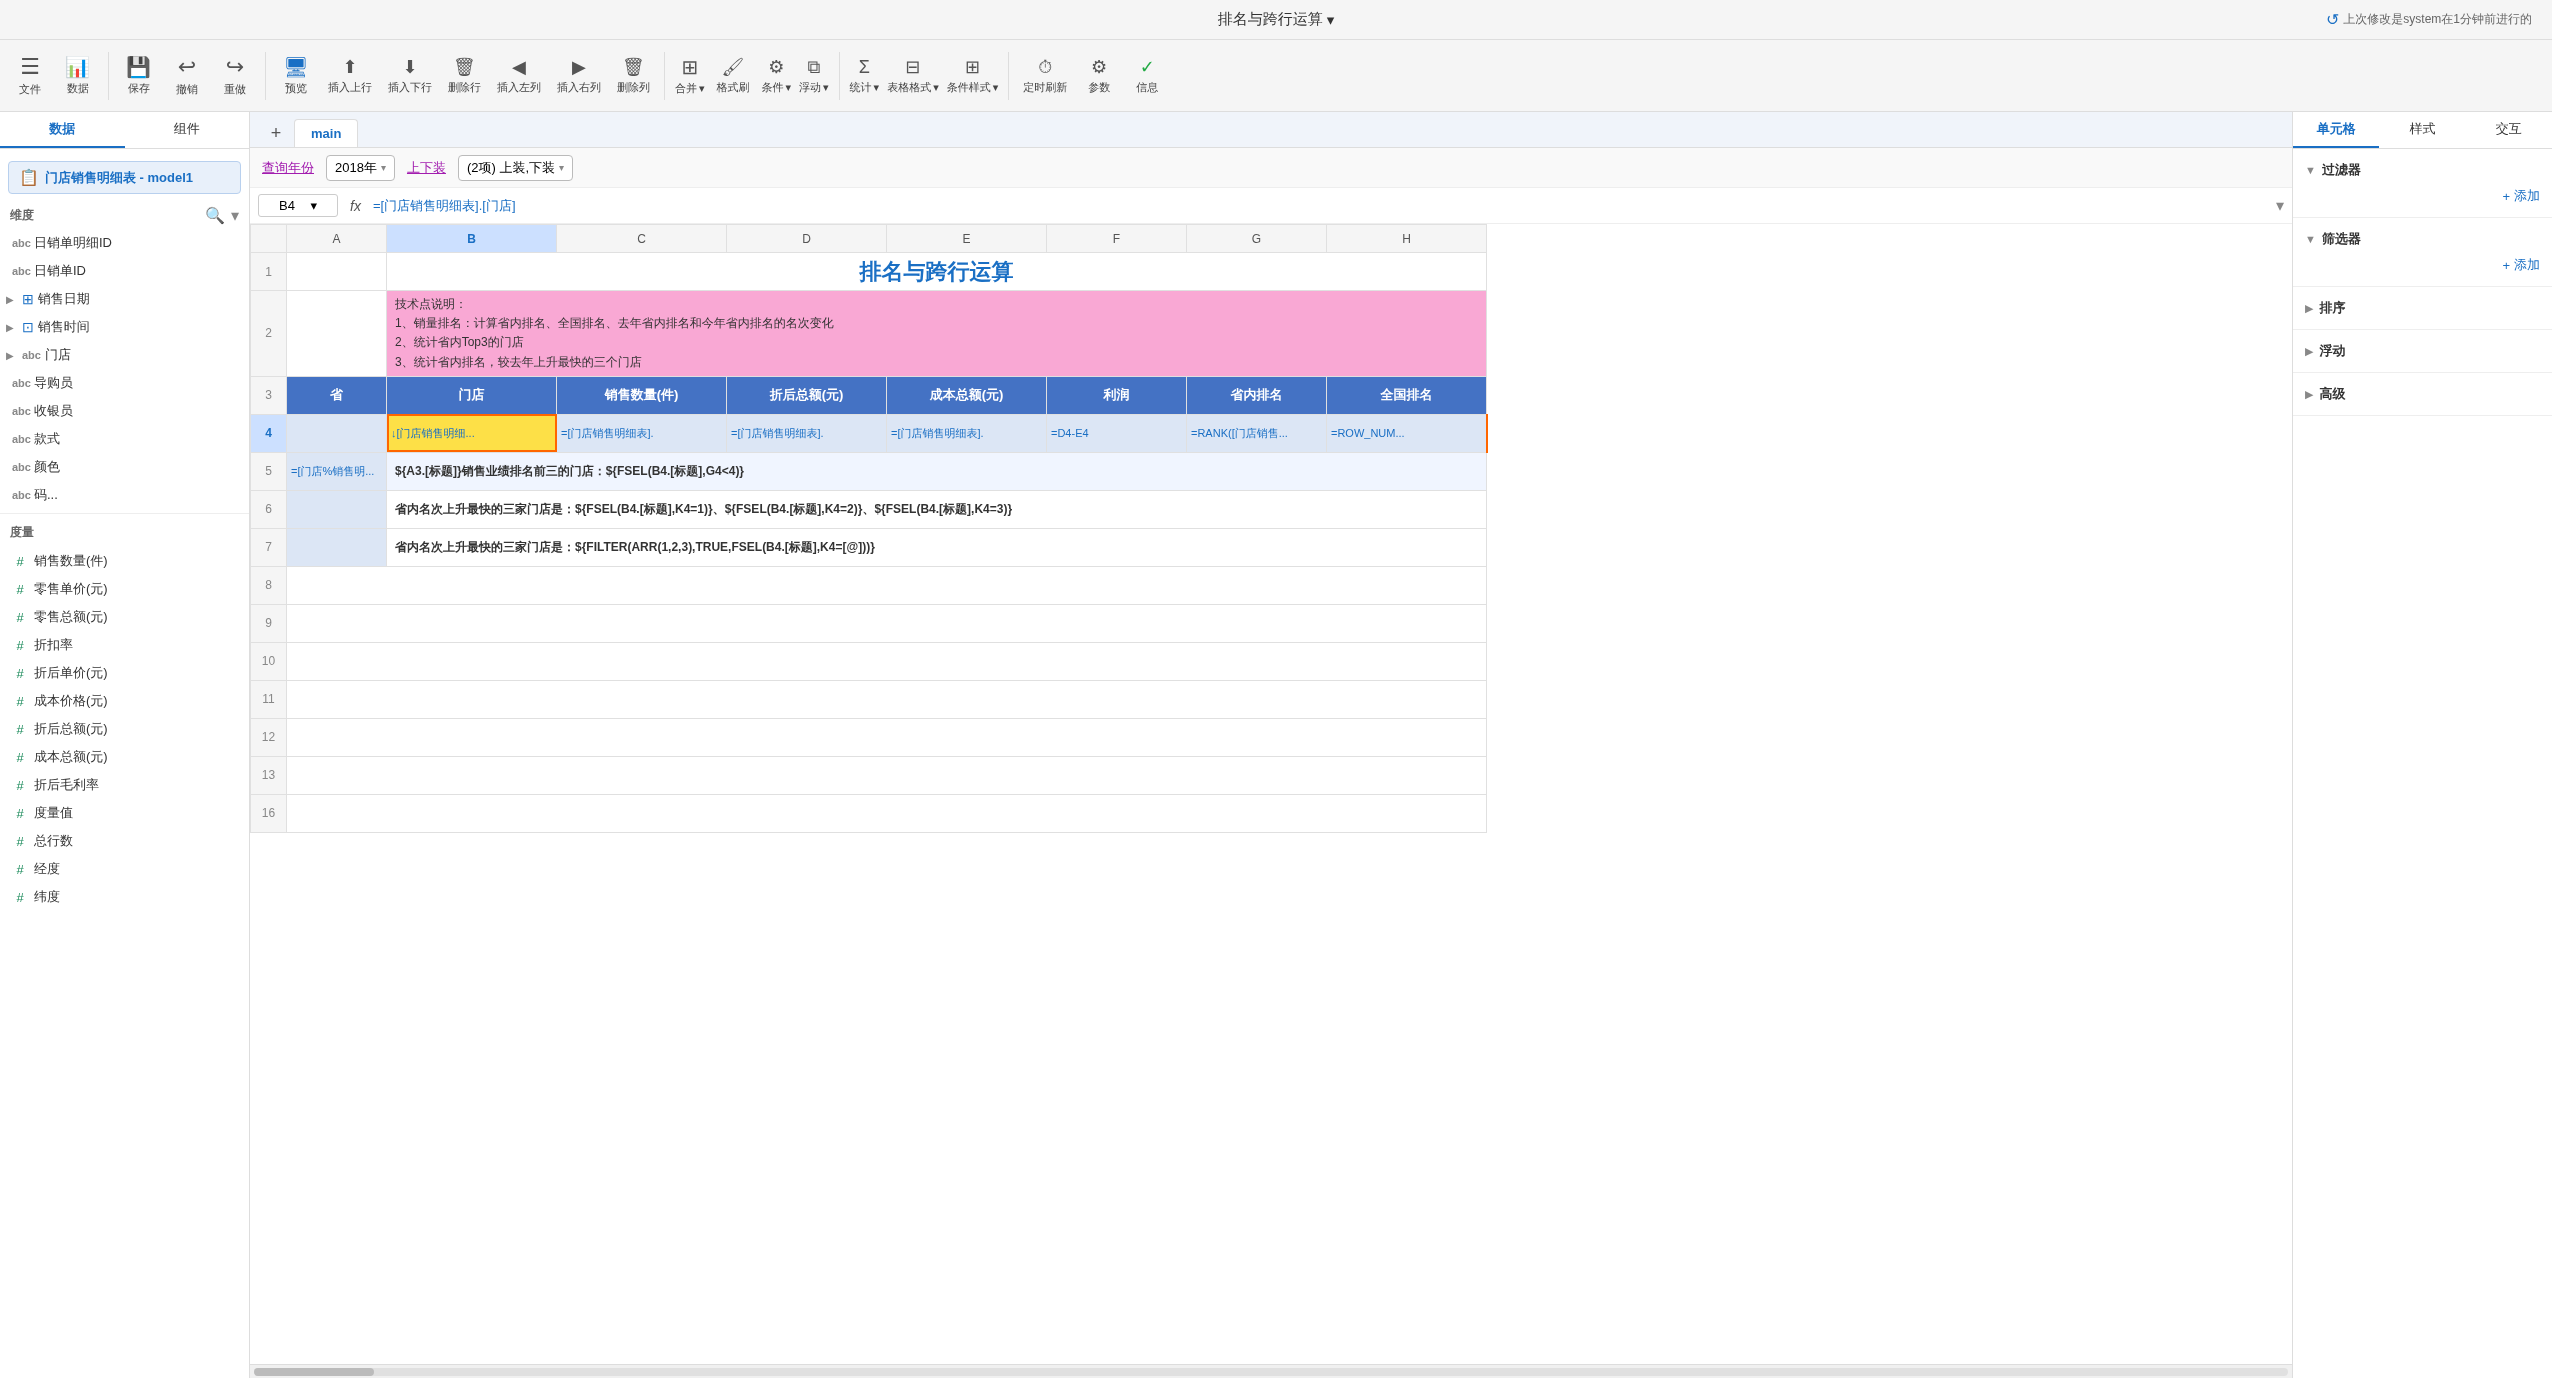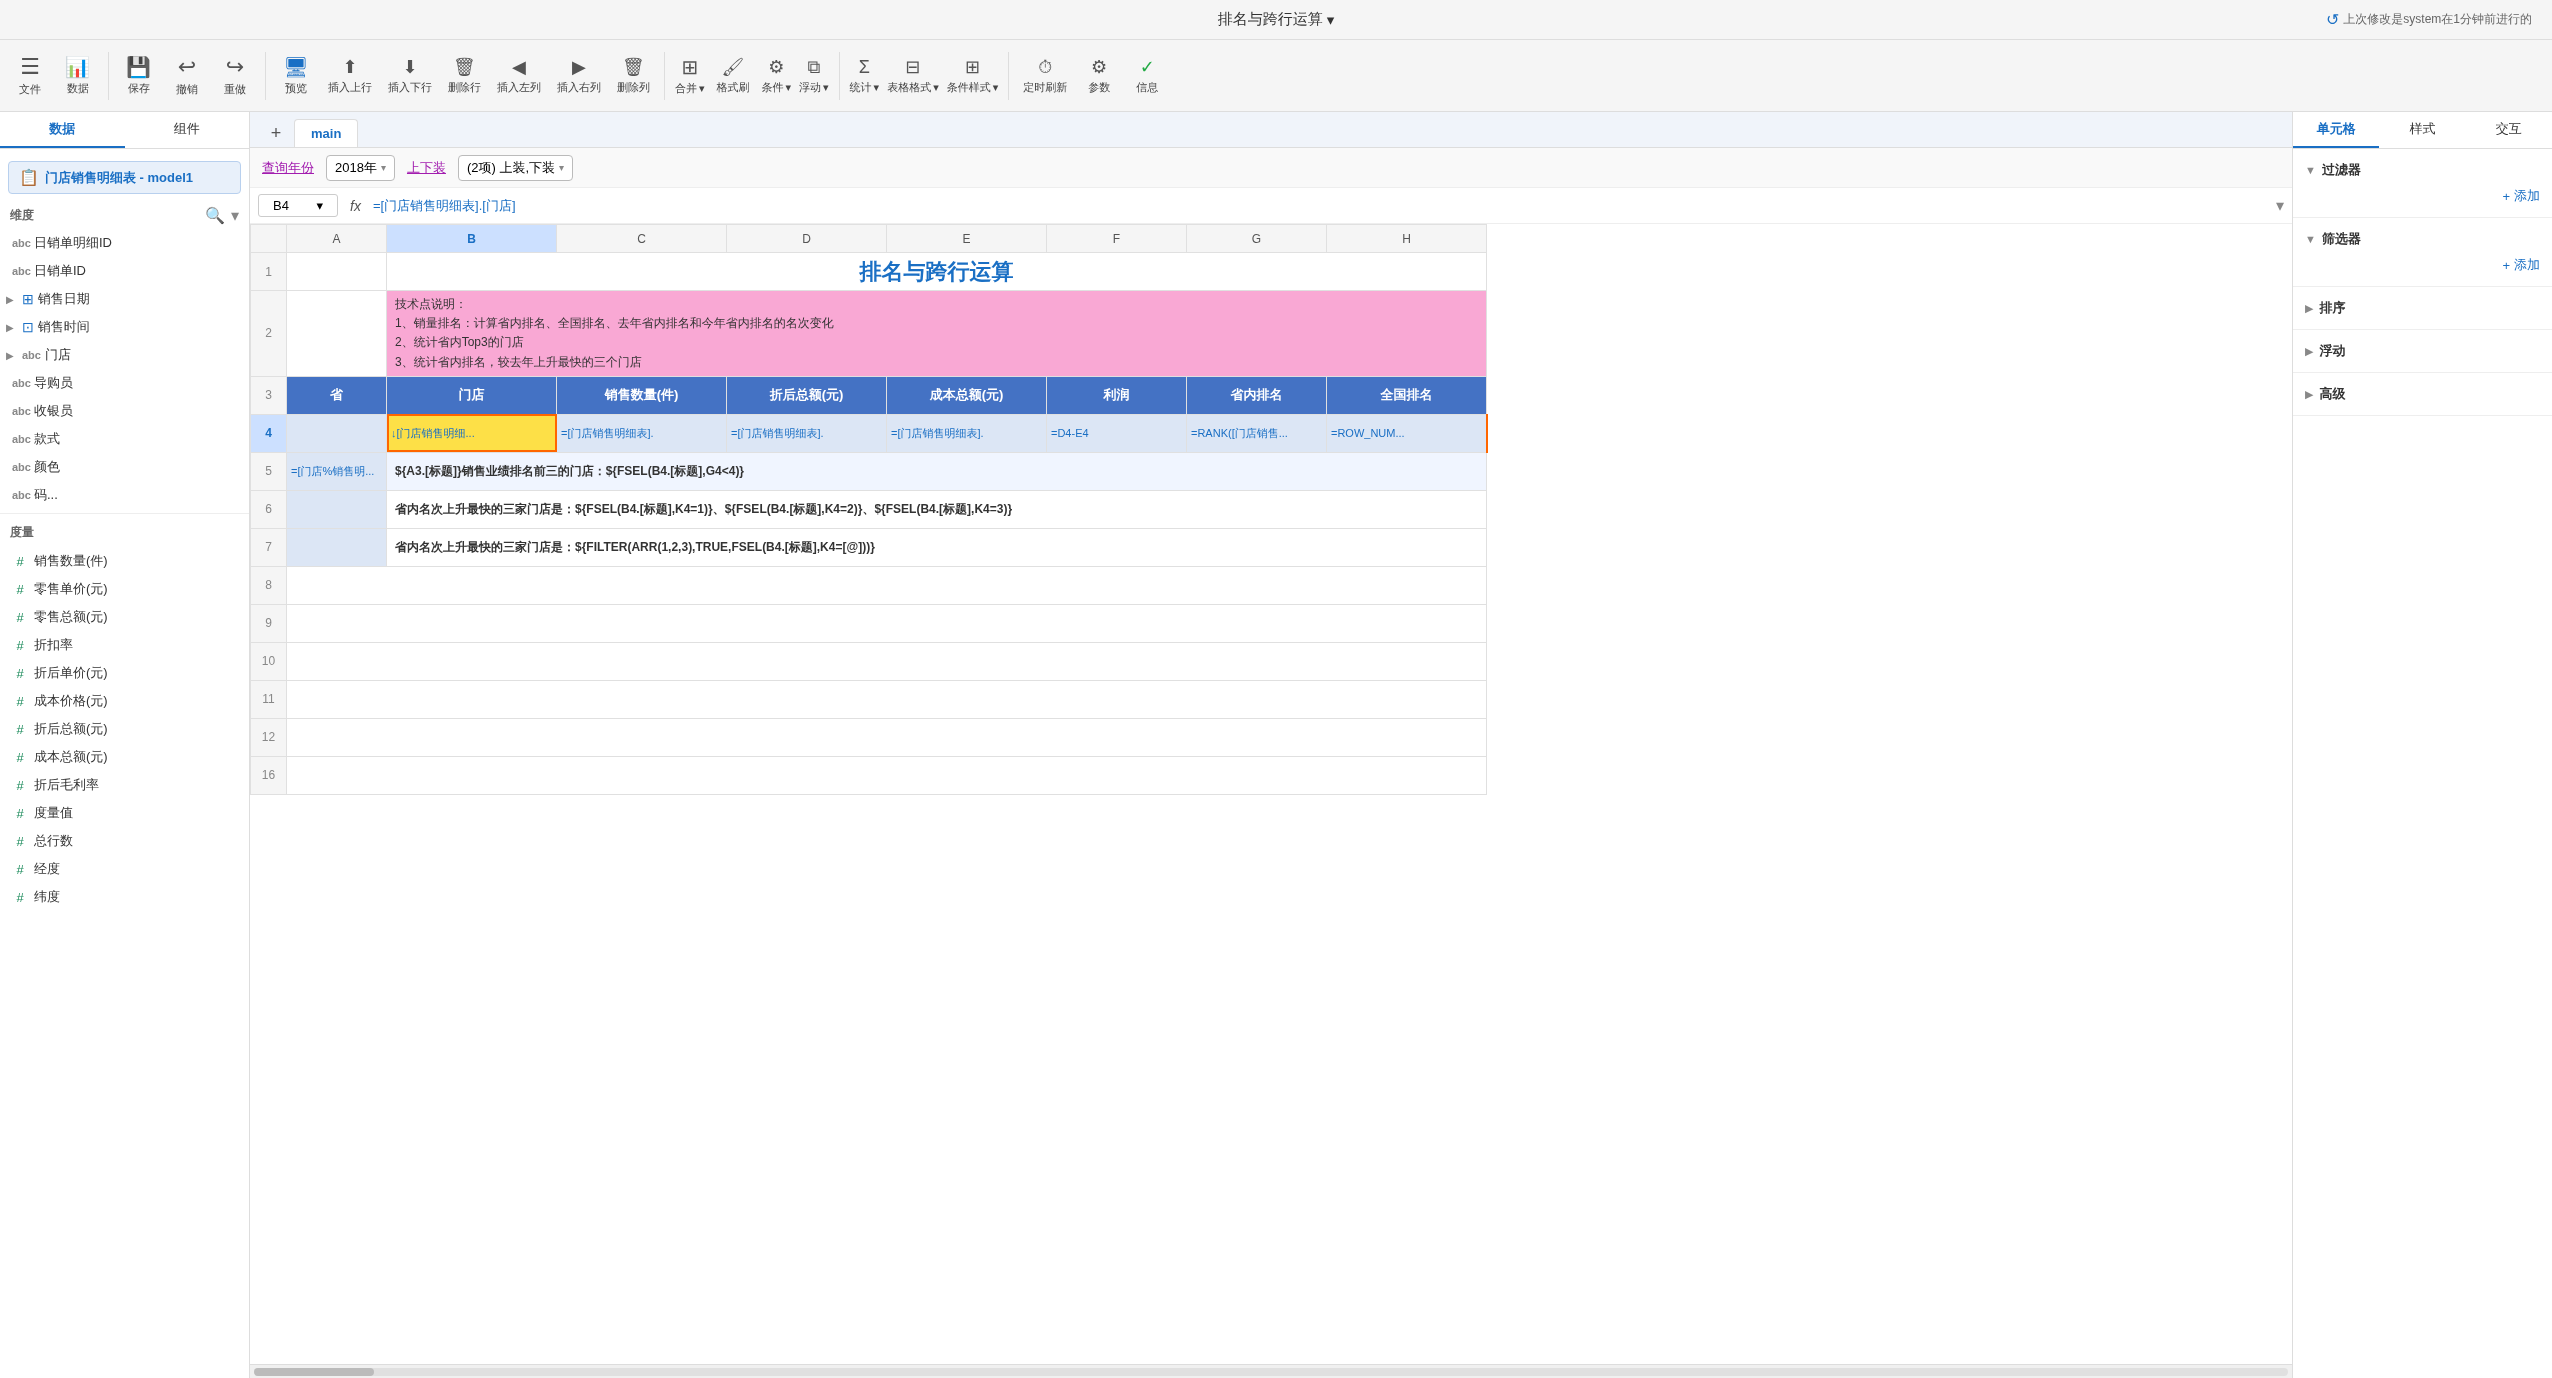--- a/index.html
+++ b/index.html
@@ -238,21 +238,21 @@
       border-bottom: 1px solid #eee;
       display: flex;
       align-items: center;
       padding: 0 8px;
       gap: 6px;
     }
     .cell-ref {
       width: 80px;
       border: 1px solid #ccc;
       border-radius: 3px;
-      padding: 3px 14px;
+      padding: 3px 20px;
       font-size: 13px;
       display: flex;
       align-items: center;
       justify-content: space-between;
     }
     .formula-icon {
       font-size: 14px;
       color: #555;
       padding: 0 6px;
       font-style: italic;
@@ -787,20 +787,24 @@
           </tr>
           <tr style="height:38px;">
             <td class="row-header cell">11</td>
             <td class="cell" colspan="8"></td>
           </tr>
           <tr style="height:38px;">
             <td class="row-header cell">12</td>
             <td class="cell" colspan="8"></td>
           </tr>
           <tr style="height:38px;">
+            <td class="row-header cell">13</td>
+            <td class="cell" colspan="8"></td>
+          </tr>
+          <tr style="height:38px;">
             <td class="row-header cell">16</td>
             <td class="cell" colspan="8"></td>
           </tr>
         </tbody>
       </table>
     </div>
 
     <div class="scrollbar-area">
       <div class="scrollbar-track">
         <div class="scrollbar-thumb"></div>

